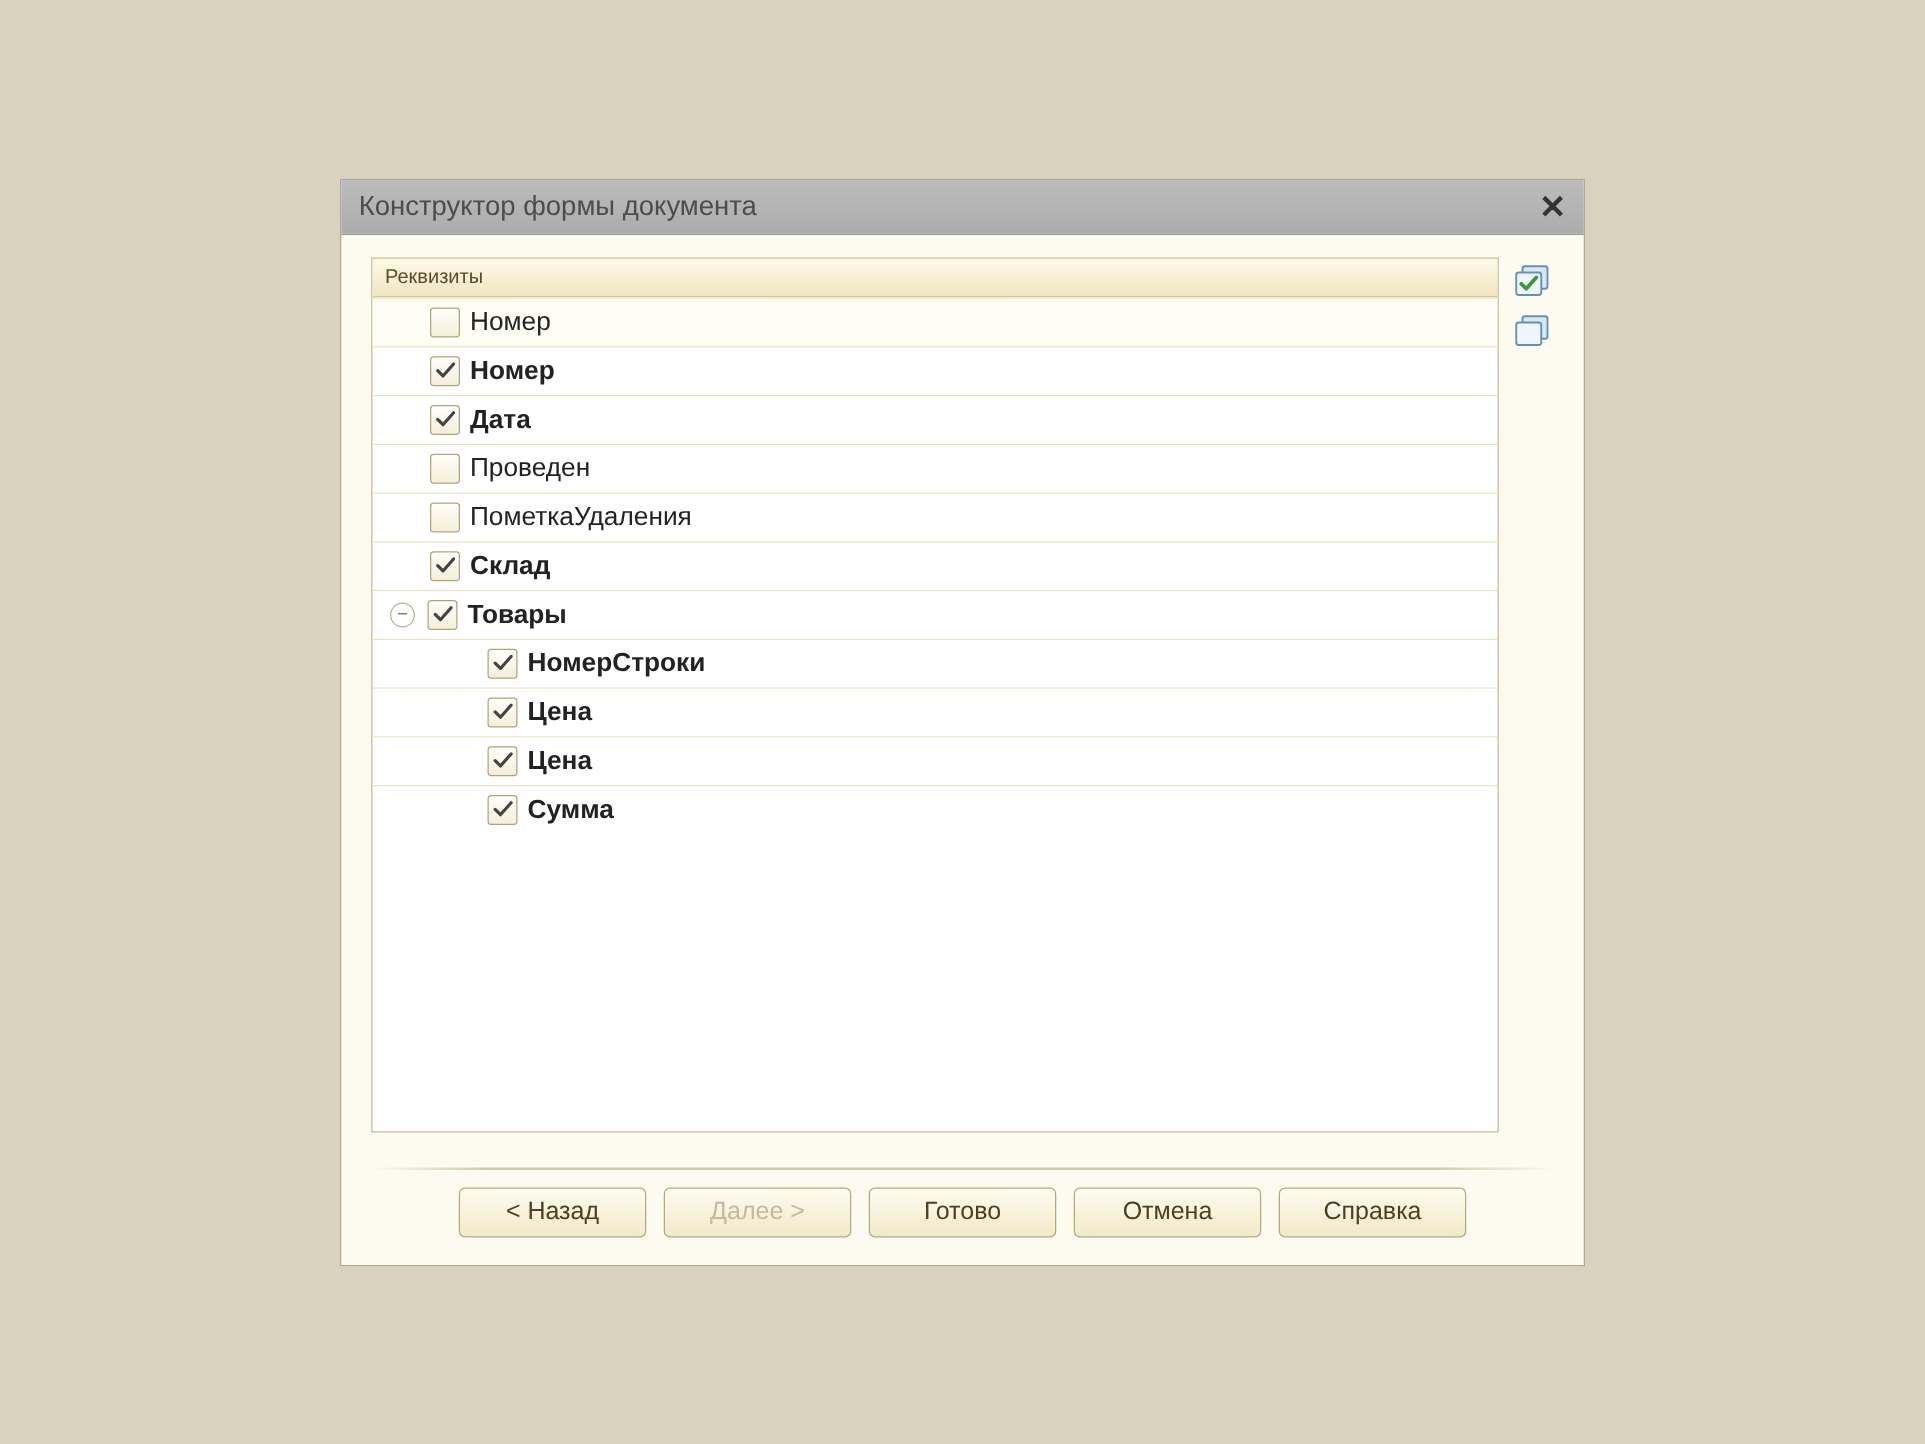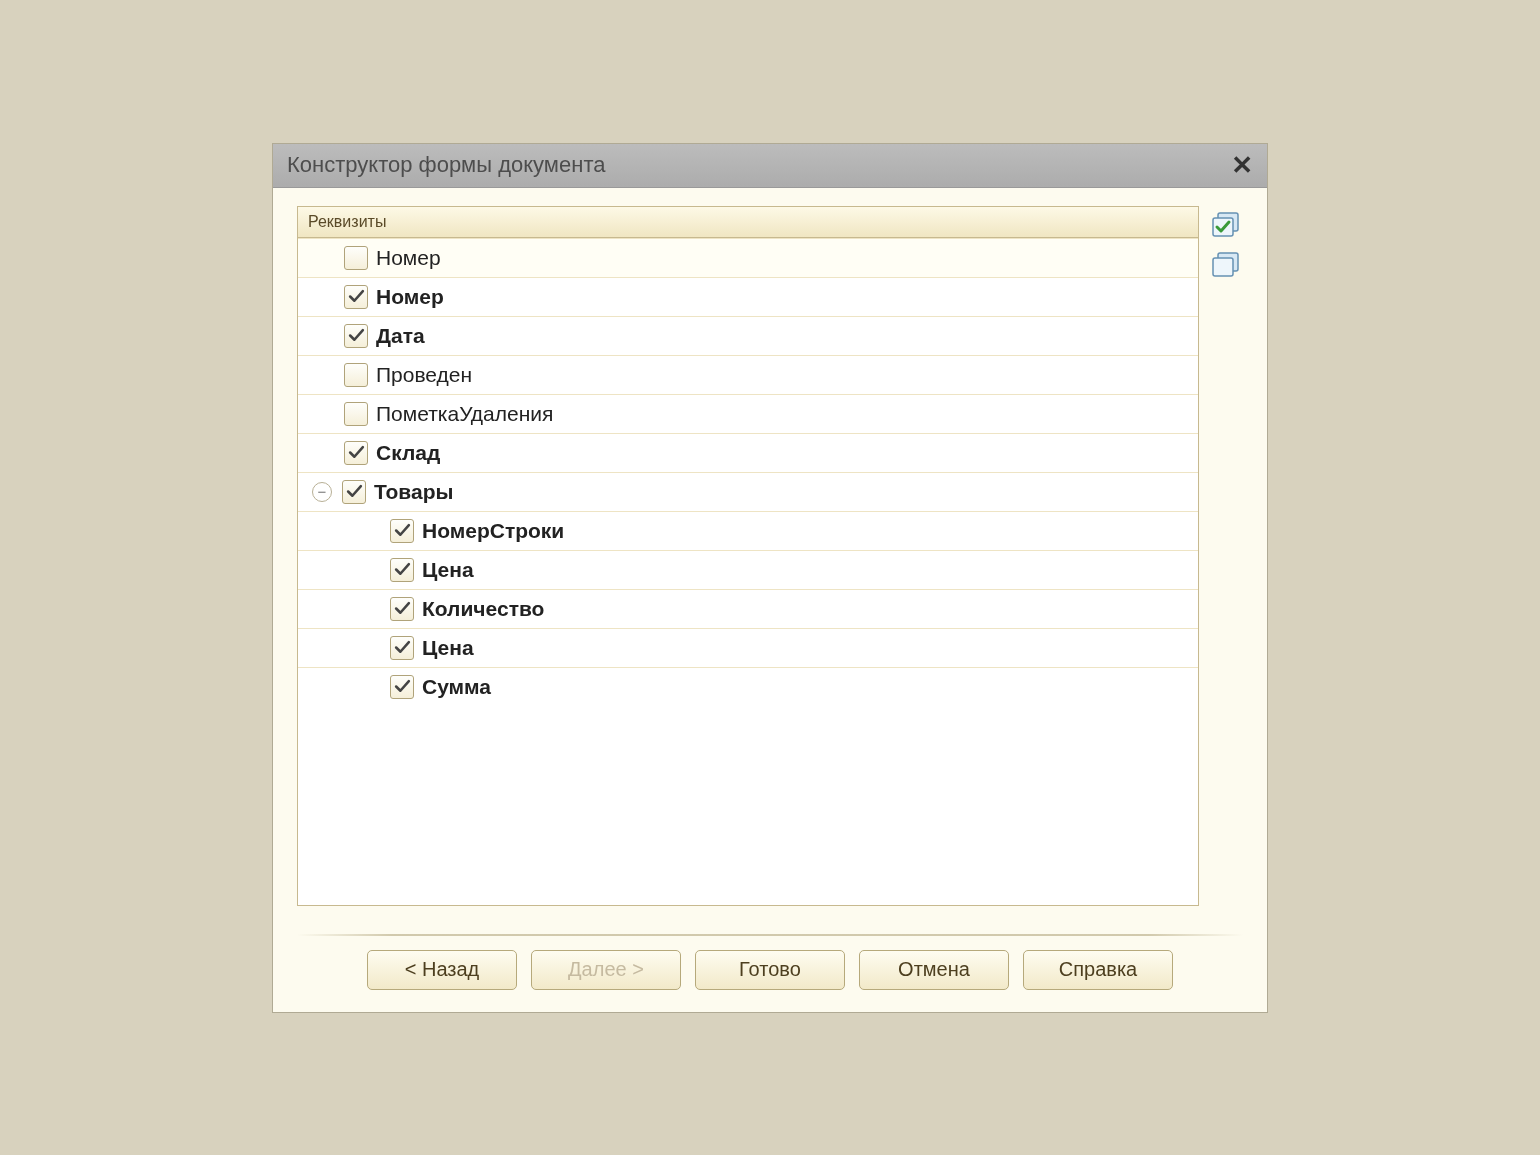--- a/index.html
+++ b/index.html
@@ -264,28 +264,20 @@
               </div>
               <span class="label bold">НомерСтроки</span>
             </div>
             <div class="tree-row indent-2">
               <div class="checkbox checked">
                 <svg viewBox="0 0 16 16">
                   <path d="M2 8 l4 4 l8 -9" fill="none" stroke="#444" stroke-width="2.4" stroke-linecap="round" stroke-linejoin="round"></path>
                 </svg>
               </div>
               <span class="label bold">Цена</span>
-            </div>
-            <div class="tree-row indent-2">
-              <div class="checkbox checked">
-                <svg viewBox="0 0 16 16">
-                  <path d="M2 8 l4 4 l8 -9" fill="none" stroke="#444" stroke-width="2.4" stroke-linecap="round" stroke-linejoin="round"></path>
-                </svg>
-              </div>
-              <span class="label bold">Количество</span>
             </div>
             <div class="tree-row indent-2">
               <div class="checkbox checked">
                 <svg viewBox="0 0 16 16">
                   <path d="M2 8 l4 4 l8 -9" fill="none" stroke="#444" stroke-width="2.4" stroke-linecap="round" stroke-linejoin="round"></path>
                 </svg>
               </div>
               <span class="label bold">Цена</span>
             </div>
             <div class="tree-row indent-2">

